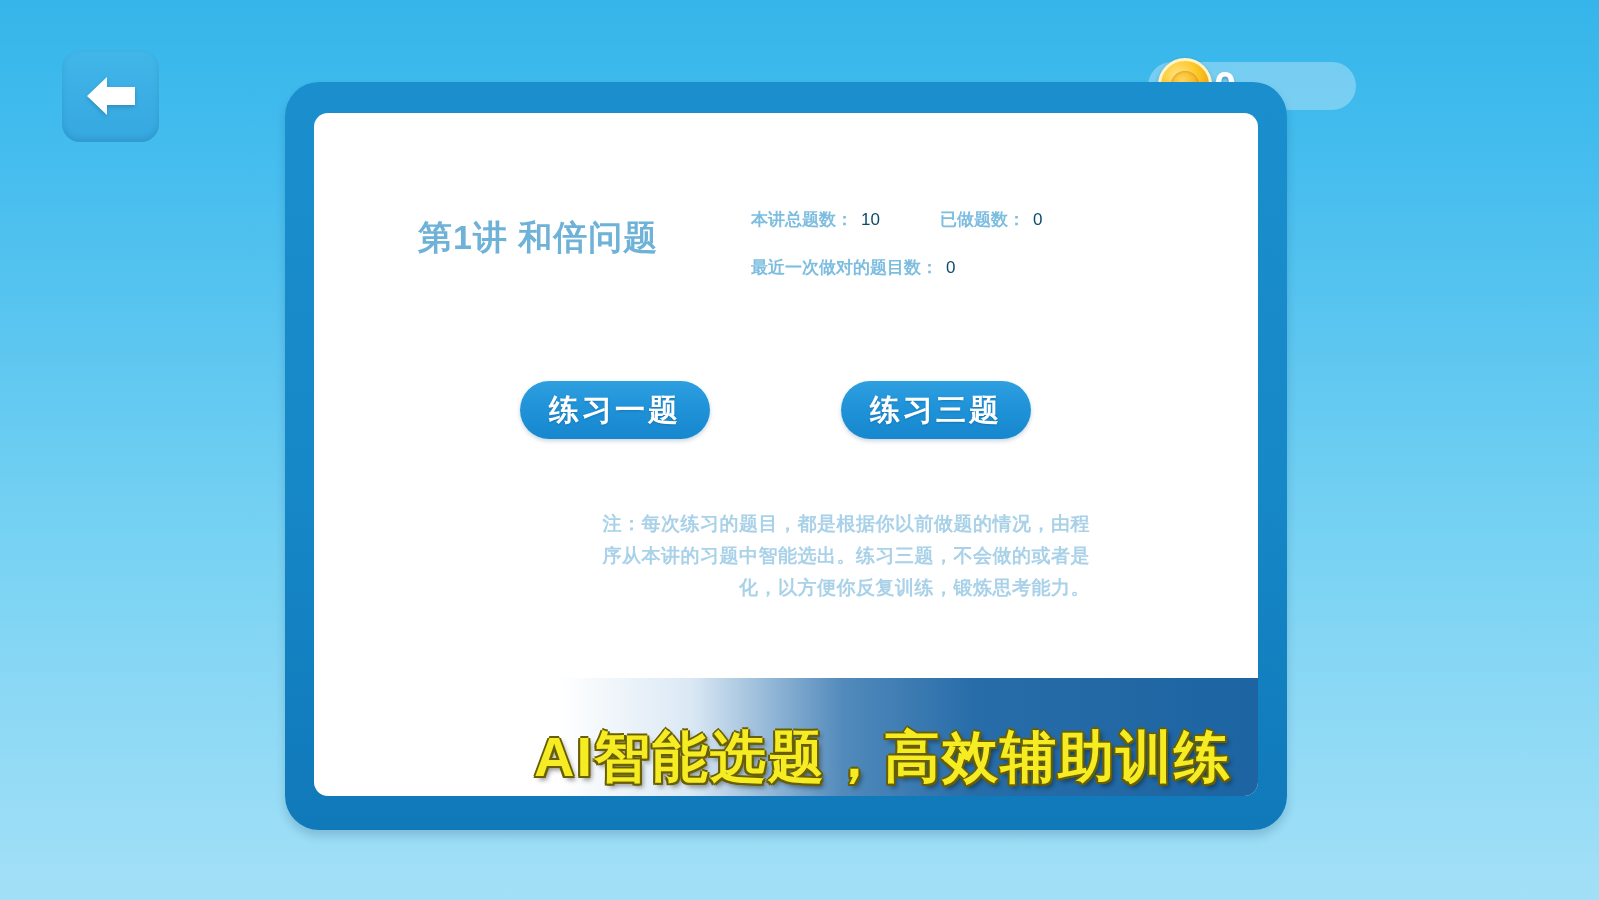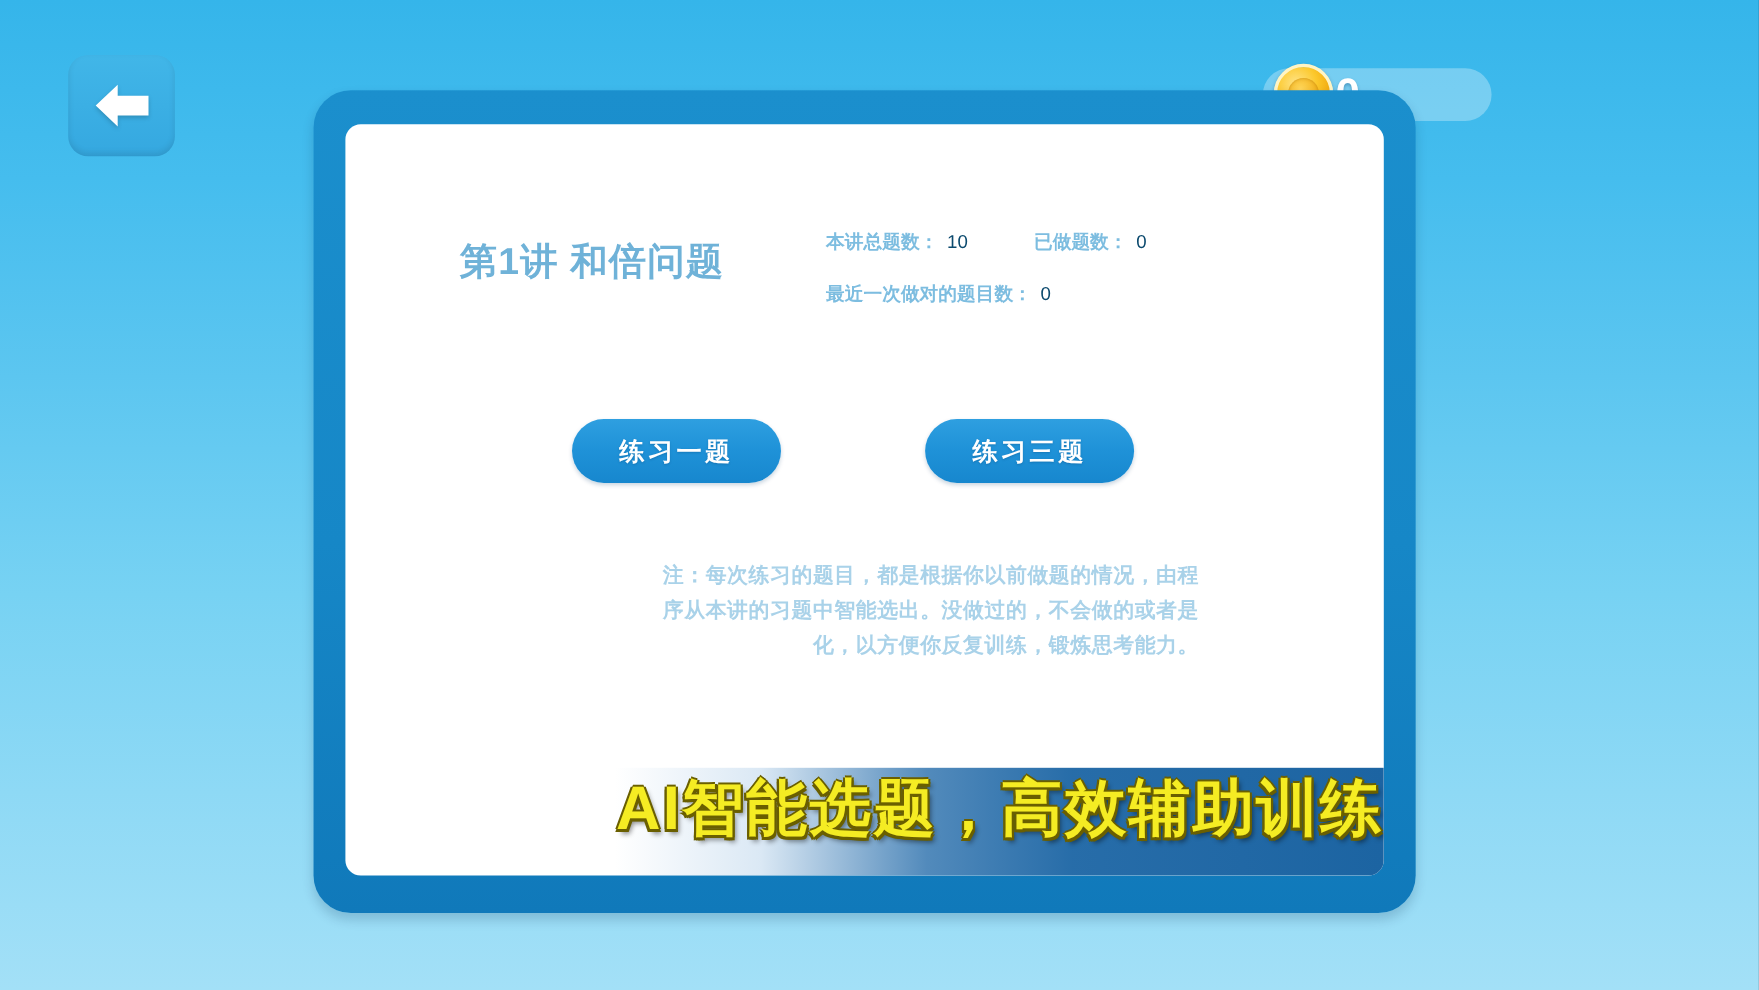--- a/index.html
+++ b/index.html
@@ -142,21 +142,21 @@
     top: 268px;
     height: 64px;
   }
   .practice-btn {
     position: absolute;
     width: 190px;
     height: 58px;
     border-radius: 29px;
     background: linear-gradient(180deg, #2e9fe0 0%, #1f92d8 48%, #1787ce 100%);
     color: #ffffff;
-    font-size: 23px;
+    font-size: 30px;
     font-weight: bold;
     letter-spacing: 3px;
     display: flex;
     align-items: center;
     justify-content: center;
     cursor: pointer;
     box-shadow: 0 2px 4px rgba(0,60,110,0.22);
     text-shadow: 0 1px 2px rgba(0,60,110,0.30);
     box-sizing: border-box;
   }
@@ -176,31 +176,32 @@
     letter-spacing: 0.5px;
     text-align: right;
   }
   #note .note-line { white-space: nowrap; }
 
   
   #banner {
     position: absolute;
     left: 0; right: 0;
     bottom: 0;
-    height: 98px;
+    height: 118px;
     background: linear-gradient(90deg,
         rgba(255,255,255,0) 0%,
         rgba(255,255,255,0) 26%,
         rgba(150,190,225,0.35) 40%,
         rgba(58,122,178,0.88) 56%,
         rgba(32,104,166,0.97) 70%,
         rgba(28,100,162,1) 100%);
     display: flex;
-    align-items: flex-start;
+    align-items: flex-end;
     justify-content: flex-end;
+    padding-right: 26px;
     box-sizing: border-box;
   }
   #banner-text {
     font-size: 56px;
     font-weight: bold;
     color: #f5ec23;
     letter-spacing: 2px;
     white-space: nowrap;
     text-shadow:
        2px 0 0 #6a5f00, -2px 0 0 #6a5f00,
@@ -248,21 +249,21 @@
         </div>
       </div>
 
       <div id="buttons-row">
         <div class="practice-btn" id="btn-one">练习一题</div>
         <div class="practice-btn" id="btn-three">练习三题</div>
       </div>
 
       <div id="note">
         <div class="note-line">注：每次练习的题目，都是根据你以前做题的情况，由程</div>
-        <div class="note-line">序从本讲的习题中智能选出。没做过的，不会做的或者是</div>
+        <div class="note-line">序从本讲的习题中智能选出。练习三题，不会做的或者是</div>
         <div class="note-line">化，以方便你反复训练，锻炼思考能力。</div>
       </div>
 
       <div id="banner">
         <div id="banner-text">AI智能选题，高效辅助训练</div>
       </div>
 
     </div>
   </div>
 

